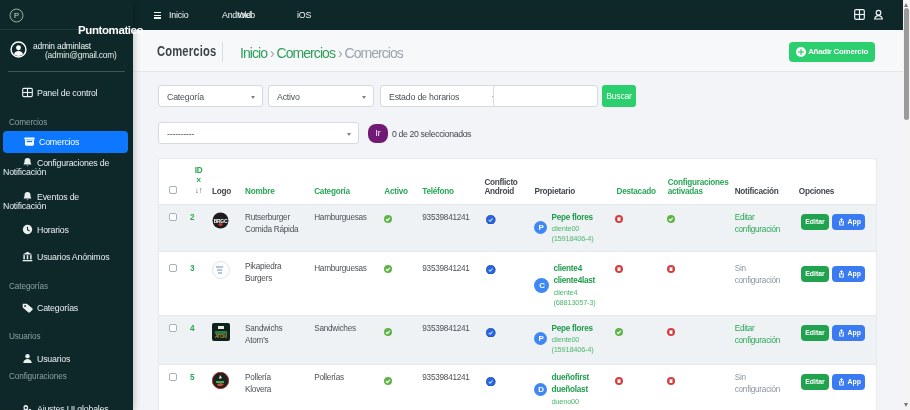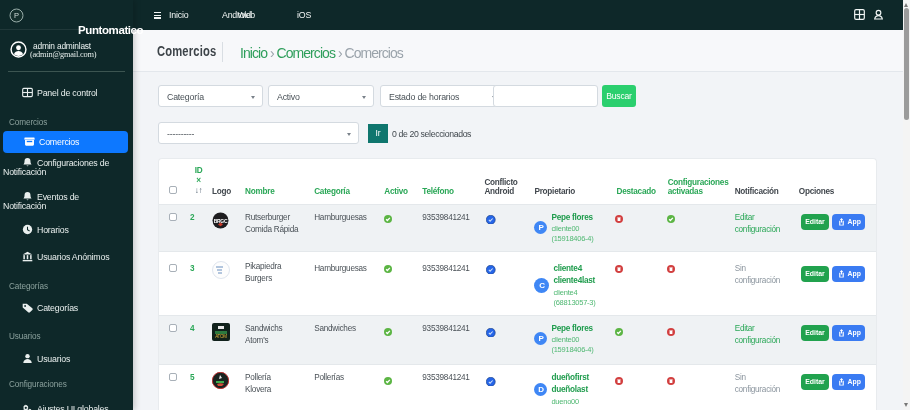--- a/index.html
+++ b/index.html
@@ -7,21 +7,21 @@
 body { background:#f2f4f7; position:relative; }
 
 
 #sidebar { position:absolute; left:0; top:0; width:133px; height:410px; background:#0e2829; z-index:5; box-shadow:2px 0 6px rgba(0,0,0,.18); }
 #brand { position:absolute; left:0; top:0; width:133px; height:30px; border-bottom:1px solid rgba(255,255,255,.08); }
 #brand .logo { position:absolute; left:9px; top:8px; width:15px; height:15px; }
 #brand .txt { position:absolute; left:30px; top:24px; color:#fff; font-size:11.5px; font-weight:bold; letter-spacing:-.4px;margin-left:48px; }
 #userbox { position:absolute; left:10px; top:40px; }
 #userbox .uic { position:absolute; left:0; top:1px; width:17px; height:17px; }
 #userbox .l1 { position:absolute; left:23px; top:1px; width:100px; color:#eef4f3; font-size:8.4px; letter-spacing:-.2px; }
-#userbox .l2 { position:absolute; left:20px; top:10px; width:110px; color:#e4ecea; font-size:8.4px; letter-spacing:-.2px;font-family:Liberation Serif, serif; }
+#userbox .l2 { position:absolute; left:35px; top:10px; width:110px; color:#e4ecea; font-size:8.4px; letter-spacing:-.2px; }
 #sep1 { position:absolute; left:8px; right:8px; top:71px; border-top:1px solid #3c5551; }
 .sitem { position:absolute; left:0; width:133px; color:#e9efee; font-size:8.8px; letter-spacing:-.2px; }
 .sitem .ic { position:absolute; left:22px; top:0; width:11px; height:11px; }
 .sitem .t { position:absolute; left:37px; top:1px; }
 .shead { position:absolute; left:9px; color:#8ba19d; font-size:8.2px; letter-spacing:-.1px; }
 #pill { position:absolute; left:3px; top:131px; width:125px; height:22px; background:#0d78ff; border-radius:4px; }
 #pill .ic { position:absolute; left:21px; top:5px; width:11px; height:11px; }
 #pill .t { position:absolute; left:36px; top:6px; color:#fff; font-size:8.8px; letter-spacing:-.2px; }
 .wrap2 .t2 { position:absolute; left:3px; }
 
@@ -44,21 +44,21 @@
 #bc a { color:#2e9e5b; text-decoration:none; }
 #addbtn { position:absolute; right:28px; top:12px; height:20px; padding:0 7px 0 19px; background:#2bcf6e; border-radius:4px; color:#fff; font-size:7.9px; font-weight:bold; line-height:20px; letter-spacing:-.25px; }
 #addbtn svg { position:absolute; left:7px; top:5px; }
 
 
 .sel { position:absolute; height:22px; background:#fff; border:1px solid #d4dae0; border-radius:3px; font-size:8.8px; letter-spacing:-.2px; color:#4a5258; }
 .sel .st { position:absolute; left:8px; top:6px; }
 .sel .caret { position:absolute; right:7px; top:9.5px; width:0; height:0; border-left:2.5px solid transparent; border-right:2.5px solid transparent; border-top:3.5px solid #7a828a; }
 #inp { position:absolute; left:493px; top:85px; width:105px; height:22px; background:#fff; border:1px solid #d4dae0; border-radius:3px; }
 #buscar { position:absolute; left:602px; top:85px; width:34px; height:22px; background:#2bcf6e; border-radius:3px; color:#fff; font-size:8.6px; letter-spacing:-.2px; text-align:center; line-height:22px; }
-#irbtn { position:absolute; left:368px; top:124px; width:20px; height:19px; background:#0f766e; border-radius:0; color:#fff; font-size:8.5px; text-align:center; line-height:19px; }
+#irbtn { position:absolute; left:368px; top:124px; width:20px; height:19px; background:#701a75; border-radius:8px; color:#fff; font-size:8.5px; text-align:center; line-height:19px; }
 #seltxt { position:absolute; left:392px; top:129px; font-size:8.7px; letter-spacing:-.35px; color:#40474d; }
 
 
 #card { position:absolute; left:158px; top:158px; width:719px; height:252px; background:#fff; border-radius:4px 4px 0 0; border:1px solid #e8ebee; border-bottom:none; overflow:hidden; }
 table { border-collapse:collapse; table-layout:fixed; width:719px; font-size:8.2px; letter-spacing:-.25px; color:#4a5157; }
 th { font-weight:bold; vertical-align:bottom; text-align:left; padding:0 2px 8px 3px; font-size:8.2px; color:#42484e; }
 th.g, .g { color:#2aa757; }
 td { vertical-align:top; text-align:left; padding:7px 2px 4px 3px; border-top:1px solid #e4e8eb; line-height:12.3px; }
 tr.odd { background:#eff2f4; }
 thead th { height:45px; }
@@ -171,21 +171,21 @@
   <div class="shead" style="top:332px;">Usuarios</div>
 
   <div class="sitem" style="top:353px;">
     <svg class="ic" viewBox="0 0 16 16">
         <circle cx="8" cy="4.6" r="3.2" fill="#e9efee"></circle>
         <path d="M1.8 14.5c.6-4 3.5-5.6 6.2-5.6s5.6 1.6 6.2 5.6z" fill="#e9efee"></path>
       </svg>
     <div class="t">Usuarios</div>
   </div>
 
-  <div class="shead" style="top:380px;text-align:right;">Configuraciones</div>
+  <div class="shead" style="top:372px;text-align:right;">Configuraciones</div>
 
   <div class="sitem" style="top:403px;">
     <svg class="ic" viewBox="0 0 16 16">
         <g fill="#e9efee">
           <path d="M5.5 2l.5 1.3 1.4-.3.3 1.4L9 4.9l-.6 1.3 1 .9-1 .9.6 1.3-1.3.5-.3 1.4-1.4-.3L5.5 12l-.5-1.1-1.4.3-.3-1.4L2 9.3l.6-1.3-1-.9 1-.9L2 4.9l1.3-.5.3-1.4 1.4.3z"></path>
           <circle cx="5.5" cy="7" r="1.6" fill="#0e2829"></circle>
           <path d="M11.5 8l.4 1 1.1-.2.2 1.1 1 .4-.4 1 .7.7-.7.7.4 1-1 .4-.2 1.1-1.1-.2-.4 1-.4-1-1.1.2-.2-1.1-1-.4.4-1-.7-.7.7-.7-.4-1 1-.4.2-1.1 1.1.2z"></path>
           <circle cx="11.5" cy="12" r="1.4" fill="#0e2829"></circle>
         </g>
       </svg>
@@ -211,20 +211,25 @@
   <svg style="position:absolute;left:740px;top:9px;" width="11" height="11" viewBox="0 0 16 16">
       <circle cx="8" cy="5.5" r="3.4" fill="none" stroke="#f2f6f5" stroke-width="1.7"></circle>
       <path d="M2.5 14.5c.8-3.6 3.2-4.8 5.5-4.8s4.7 1.2 5.5 4.8z" fill="none" stroke="#f2f6f5" stroke-width="1.7"></path>
     </svg>
 </div>
 
 <div id="chead">
   <h1>Comercios</h1>
   <div id="cpipe"></div>
   <div id="bc"><a>Inicio</a> › <a>Comercios</a> › Comercios</div>
+  <div id="addbtn"><svg width="10" height="10" viewBox="0 0 16 16">
+        <circle cx="8" cy="8" r="8" fill="#fff"></circle>
+        <rect x="7" y="3.5" width="2" height="9" fill="#2bcf6e"></rect>
+        <rect x="3.5" y="7" width="9" height="2" fill="#2bcf6e"></rect>
+      </svg>Añadir Comercio</div>
 </div>
 
 <div class="sel" style="left:158px;top:85px;width:105px;">
     <span class="st">Categoría</span>
     <span class="caret"></span>
   </div>
 <div class="sel" style="left:268px;top:85px;width:106px;">
     <span class="st">Activo</span>
     <span class="caret"></span>
   </div>

